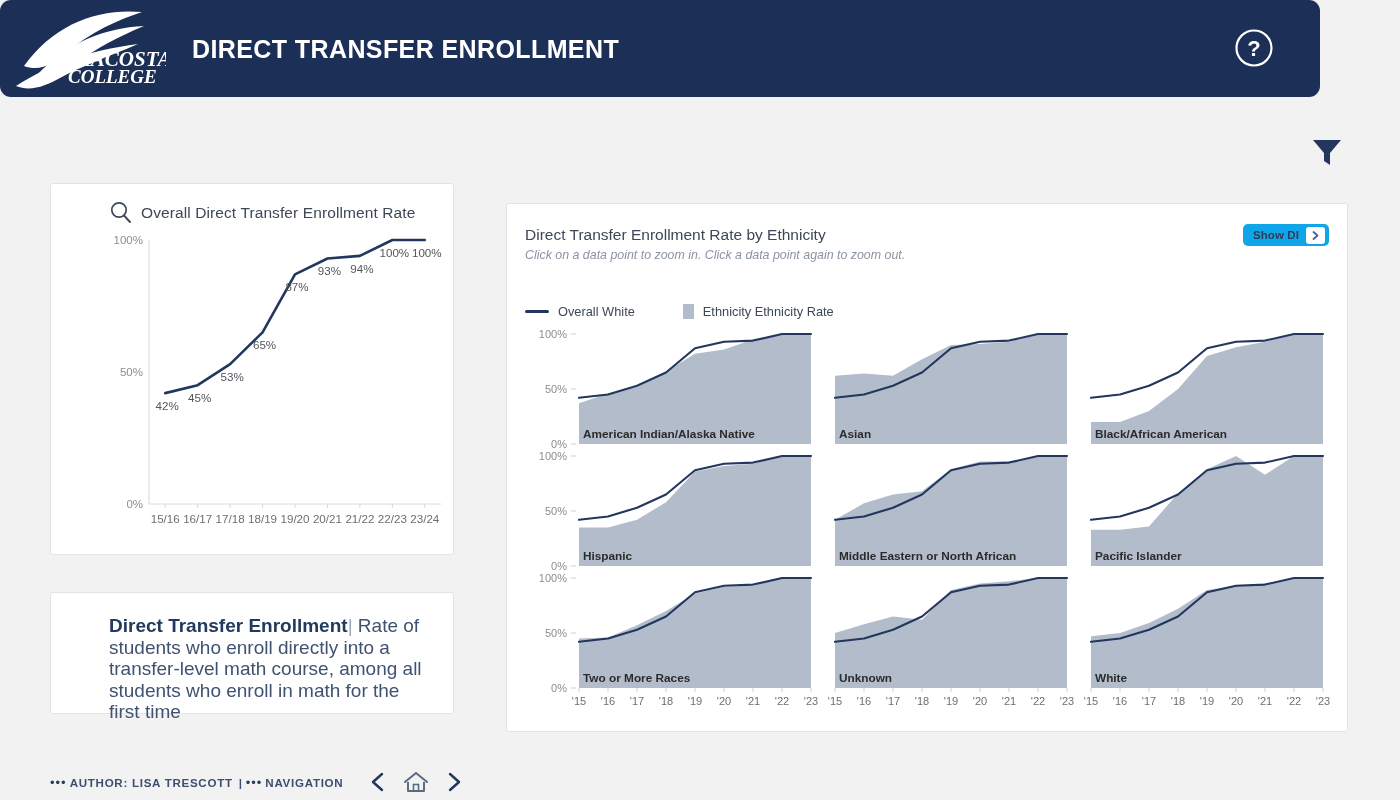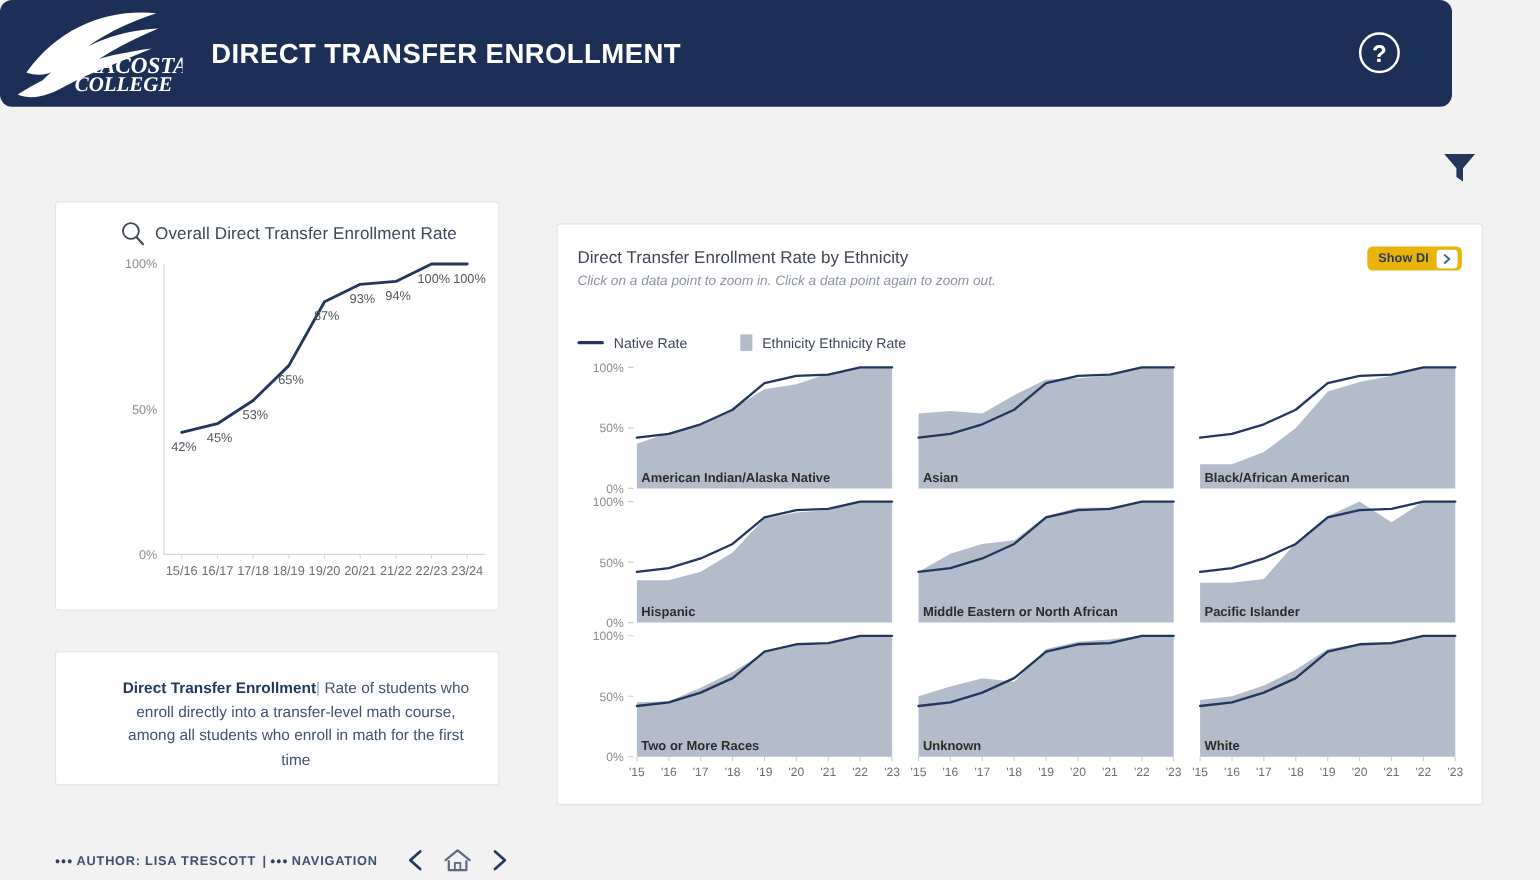--- a/index.html
+++ b/index.html
@@ -70,41 +70,40 @@
     margin-left: 8px; letter-spacing: .1px;
   }
   .overall-plot {
     position: absolute; left: 0; top: 48px;
     width: 404px; height: 322px;
   }
 
   
   .desc-text {
     padding: 22px 24px 0 15px;
-    font-size: 14px;
+    font-size: 19px;
     line-height: 21.5px;
     color: #3f5270;
-    text-align: center;
   }
   .desc-text b { color: #223a5e; font-weight: bold; }
   .desc-pipe { color: #9aa8bd; }
 
   
   .eth-title {
     position: absolute; left: 18px; top: 22px;
     font-size: 15.5px; color: #3d4756;
   }
   .eth-sub {
     position: absolute; left: 18px; top: 44px;
     font-size: 12.4px; color: #8b94a3; font-style: italic;
   }
   .show-di {
     position: absolute; right: 18px; top: 20px;
     height: 22px;
-    background: #eab308;
+    background: #0ea5e9;
     border-radius: 5px;
     display: flex; align-items: center;
     padding: 0 4px 0 10px;
     cursor: pointer;
   }
   .show-di-label {
     font-size: 11.5px; color: #2b3c5c; font-weight: bold;
     letter-spacing: .1px;
   }
   .show-di-chev {
@@ -235,21 +234,21 @@
       <svg width="11" height="11" viewBox="0 0 11 11">
         <polyline points="3.5,2 7.5,5.5 3.5,9" fill="none" stroke="#4f6punk" stroke-width="0"></polyline>
         <polyline points="3.5,2 7.5,5.5 3.5,9" fill="none" stroke="#4a6punk" stroke-width="0"></polyline>
         <polyline points="3.5,2 7.5,5.5 3.5,9" fill="none" stroke="#46648f" stroke-width="1.8" stroke-linecap="round" stroke-linejoin="round"></polyline>
       </svg>
     </span>
   </div>
 
   <div class="legend">
     <span class="legend-line"></span>
-    <span class="legend-label">Native Rate</span>
+    <span class="legend-label">Overall White</span>
     <span class="legend-swatch"></span>
     <span class="legend-label">Ethnicity Ethnicity Rate</span>
   </div>
 
   <div class="small-multiples">
     <svg id="sm-svg" width="842" height="388" viewBox="0 0 842 388">
         <g>
           <text x="60" y="122" text-anchor="end" font-family="Liberation Sans, sans-serif" font-size="11" fill="#8d8d8d">0%</text>
           <line x1="64" y1="118" x2="69" y2="118" stroke="#cfcfcf" stroke-width="1"></line>
           <text x="60" y="67" text-anchor="end" font-family="Liberation Sans, sans-serif" font-size="11" fill="#8d8d8d">50%</text>

